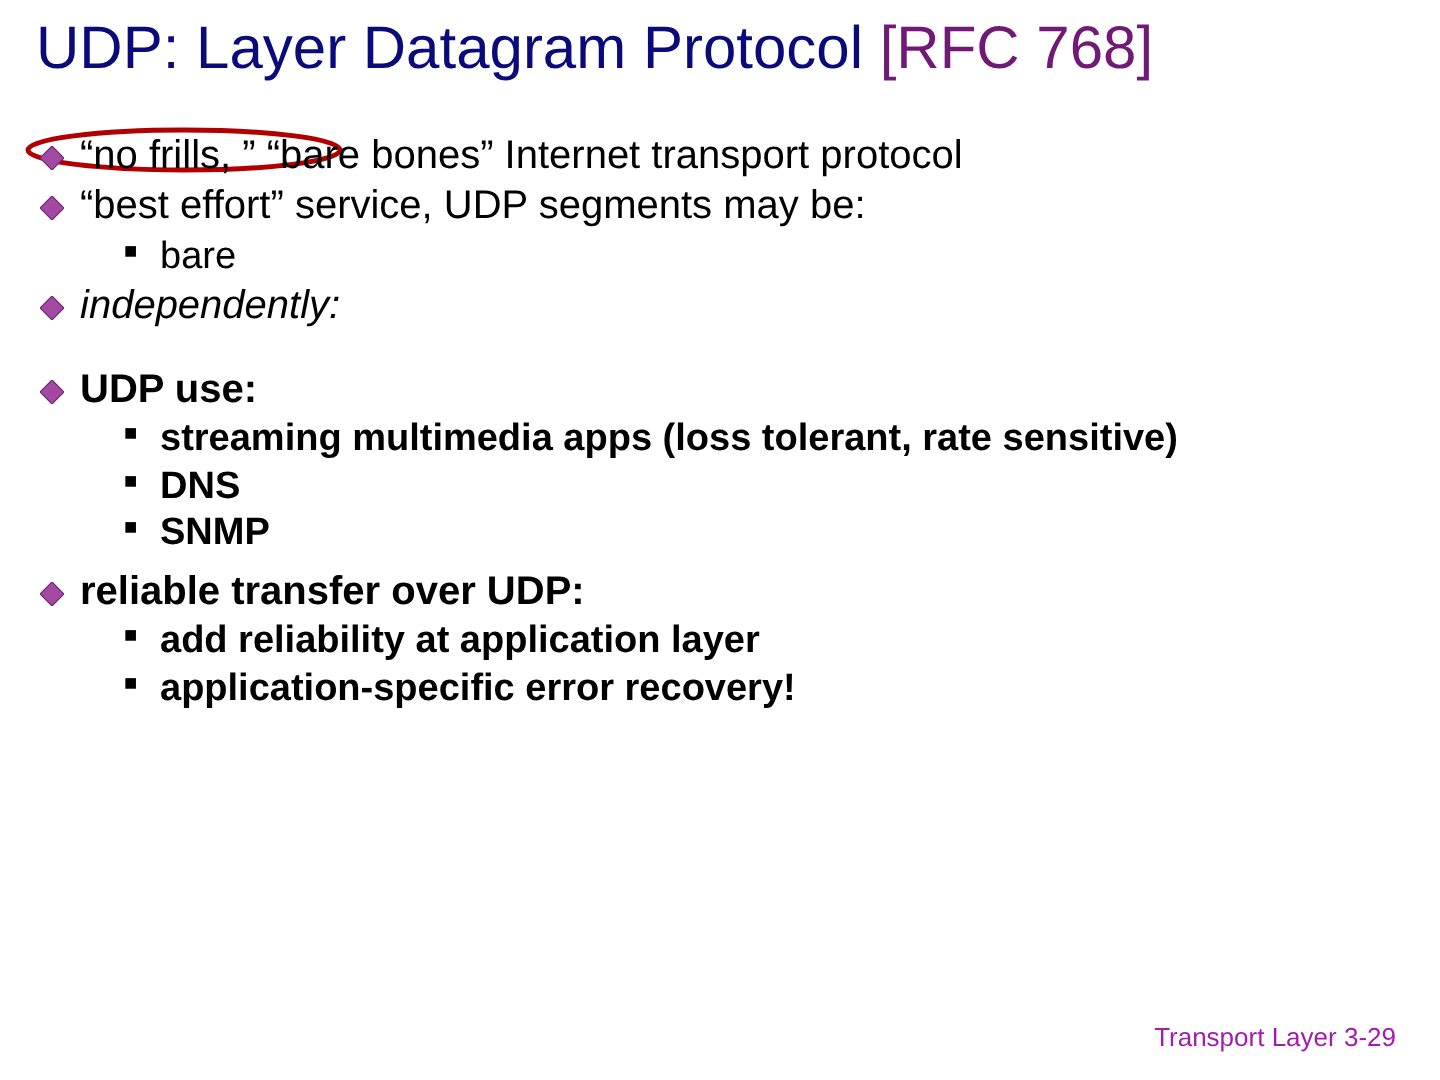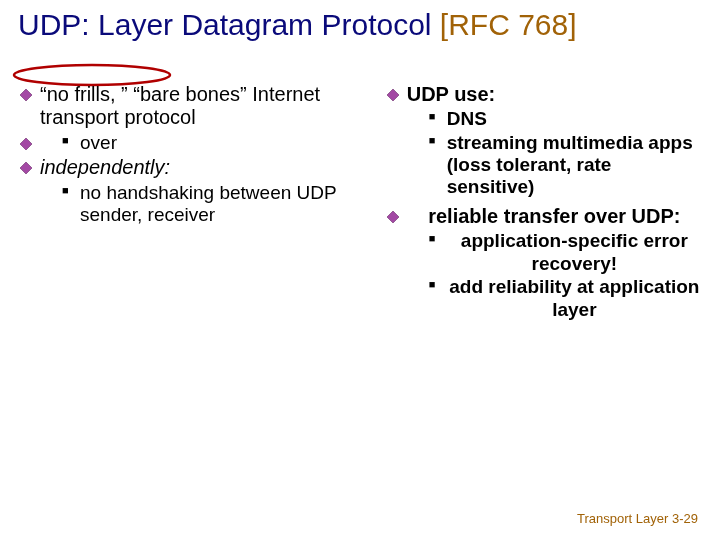--- a/index.html
+++ b/index.html
@@ -18,34 +18,35 @@
     position: relative;
   }
   .title {
     font-size: 30px;
     font-weight: 400;
     color: #0a0a7a;
     line-height: 1.15;
     margin-bottom: 6px;
   }
   .rfc {
-    color: #a16207;
+    color: #701a75;
   }
   .underline-wrap {
     position: absolute;
     left: 10px;
     top: 62px;
     width: 165px;
     height: 26px;
     pointer-events: none;
   }
   .columns {
     display: flex;
     gap: 16px;
-    margin-top: 40px;
+    margin-top: 24px;
+    flex-direction: column;
   }
   .col {
     flex: 1;
     min-width: 0;
   }
   .col-left { flex: 1.05; }
   .col-right { flex: 0.95; font-weight: bold; }
   ul.lvl1 {
     list-style: none;
     padding-left: 0;
@@ -84,21 +85,21 @@
     font-size: 11px;
     color: #000;
   }
   .italic { font-style: italic; }
   .diamond svg { display: block; }
   .footer {
     position: absolute;
     right: 22px;
     bottom: 14px;
     font-size: 13px;
-    color: #a16207;
+    color: #a21caf;
   }
   .footer .pg { font-size: 13px; }
 </style>
 </head>
 <body>
 
 <div class="slide">
 
   <div class="title">
     <span>UDP: Layer Datagram Protocol </span><span class="rfc">[RFC 768]</span>
@@ -121,62 +122,63 @@
               </svg>
           </span>
           <span>“no frills, ” “bare bones” Internet transport protocol</span>
         </li>
         <li>
           <span class="diamond">
             <svg width="12" height="12" viewBox="0 0 12 12">
                 <polygon points="6,0 12,6 6,12 0,6" fill="#a349a4" stroke="#6b2c6b" stroke-width="0.6"></polygon>
               </svg>
           </span>
+          <span>“best effort” service, UDP segments may be:</span>
           <ul class="lvl2">
-            <li>over</li>
+            <li>bare</li>
           </ul>
         </li>
         <li>
           <span class="diamond">
             <svg width="12" height="12" viewBox="0 0 12 12">
                 <polygon points="6,0 12,6 6,12 0,6" fill="#a349a4" stroke="#6b2c6b" stroke-width="0.6"></polygon>
               </svg>
           </span>
           <span class="italic">independently:</span>
           <ul class="lvl2">
-            <li>no handshaking between UDP sender, receiver</li>
           </ul>
         </li>
       </ul>
     </div>
 
     <div class="col col-right">
       <ul class="lvl1">
         <li>
           <span class="diamond">
             <svg width="12" height="12" viewBox="0 0 12 12">
                 <polygon points="6,0 12,6 6,12 0,6" fill="#a349a4" stroke="#6b2c6b" stroke-width="0.6"></polygon>
               </svg>
           </span>
           <span>UDP use:</span>
           <ul class="lvl2">
+            <li>streaming multimedia apps (loss tolerant, rate sensitive)</li>
             <li>DNS</li>
-            <li>streaming multimedia apps (loss tolerant, rate sensitive)</li>
+            <li>SNMP</li>
           </ul>
         </li>
-        <li style="margin-top:6px;text-align:center;">
+        <li style="margin-top:6px;">
           <span class="diamond">
             <svg width="12" height="12" viewBox="0 0 12 12">
                 <polygon points="6,0 12,6 6,12 0,6" fill="#a349a4" stroke="#6b2c6b" stroke-width="0.6"></polygon>
               </svg>
           </span>
           <span>reliable transfer over UDP:</span>
           <ul class="lvl2">
+            <li>add reliability at application layer</li>
             <li>application-specific error recovery!</li>
-            <li>add reliability at application layer</li>
           </ul>
         </li>
       </ul>
     </div>
 
   </div>
 
   <div class="footer">
     <span>Transport Layer</span>
     <span class="pg">3-29</span>

